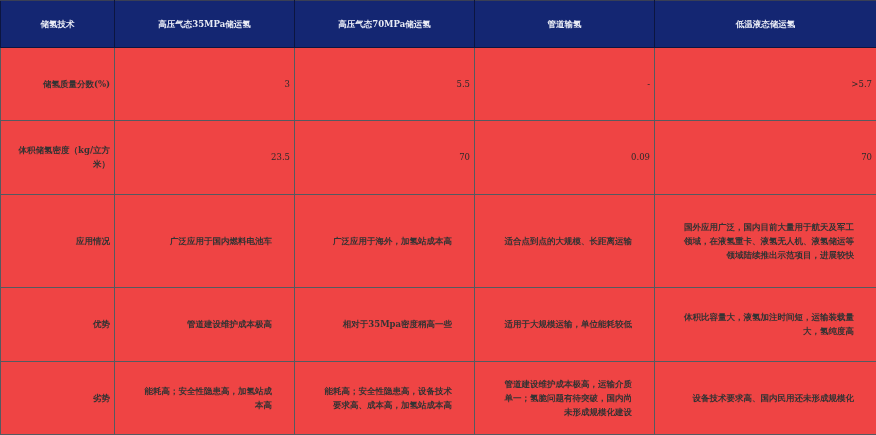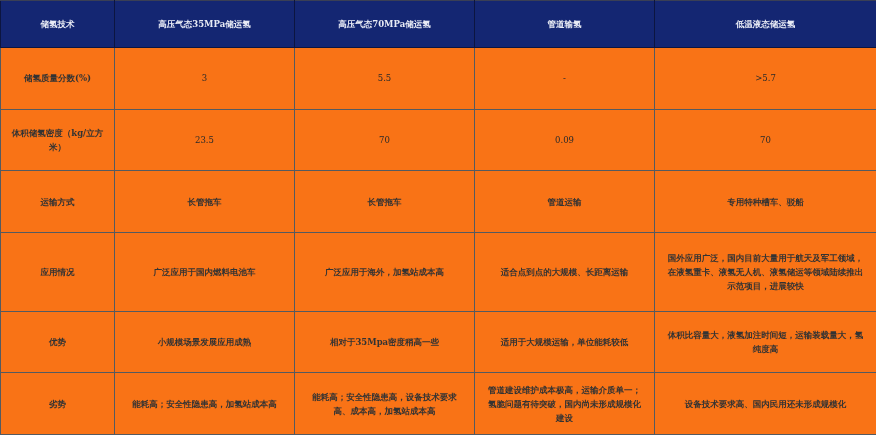--- a/index.html
+++ b/index.html
@@ -40,38 +40,39 @@
     thead th {
       background: #142672;
       color: #e8ebf5;
       font-weight: bold;
       height: 46px;
       border-color: #0c1540;
       border-top: 1px solid #3a3f55;
       margin-left: 48px;
     }
     tbody td {
-      background: #f97316;
+      background: #ef4444;
+      text-align: right;
     }
     tbody tr td {
       border-top: 1.5px solid #a8aaad;
     }
     tbody td.label {
       font-weight: bold;
       color: #333;
     }
     tbody td.text {
       font-weight: bold;
       color: #333;
     }
     tr.r-std td { height: 46px; }
     tr.r-app td { height: 59px; }
     tr.r-adv td { height: 46px; }
     tr.r-dis td { height: 46px; }
-    td.wrap { padding: 0 9px; }
+    td.wrap { padding: 0 22px; }
   </style>
 </head>
 <body>
 
 <table class="grid">
   <colgroup>
     <col class="c0">
       <col class="c1">
       <col class="c2">
       <col class="c3">
@@ -94,37 +95,30 @@
       <td>-</td>
       <td>&gt;5.7</td>
     </tr>
     <tr class="r-std">
       <td class="label">体积储氢密度（kg/立方米）</td>
       <td>23.5</td>
       <td>70</td>
       <td>0.09</td>
       <td>70</td>
     </tr>
-    <tr class="r-std">
-      <td class="label">运输方式</td>
-      <td class="text">长管拖车</td>
-      <td class="text">长管拖车</td>
-      <td class="text">管道运输</td>
-      <td class="text">专用特种槽车、驳船</td>
-    </tr>
     <tr class="r-app">
       <td class="label">应用情况</td>
       <td class="text wrap">广泛应用于国内燃料电池车</td>
       <td class="text wrap">广泛应用于海外，加氢站成本高</td>
       <td class="text wrap">适合点到点的大规模、长距离运输</td>
       <td class="text wrap">国外应用广泛，国内目前大量用于航天及军工领域，在液氢重卡、液氢无人机、液氢储运等领域陆续推出示范项目，进展较快</td>
     </tr>
     <tr class="r-adv">
       <td class="label">优势</td>
-      <td class="text wrap">小规模场景发展应用成熟</td>
+      <td class="text wrap">管道建设维护成本极高</td>
       <td class="text wrap">相对于35Mpa密度稍高一些</td>
       <td class="text wrap">适用于大规模运输，单位能耗较低</td>
       <td class="text wrap">体积比容量大，液氢加注时间短，运输装载量大，氢纯度高</td>
     </tr>
     <tr class="r-dis">
       <td class="label">劣势</td>
       <td class="text wrap">能耗高；安全性隐患高，加氢站成本高</td>
       <td class="text wrap">能耗高；安全性隐患高，设备技术要求高、成本高，加氢站成本高</td>
       <td class="text wrap">管道建设维护成本极高，运输介质单一；氢脆问题有待突破，国内尚未形成规模化建设</td>
       <td class="text wrap">设备技术要求高、国内民用还未形成规模化</td>

